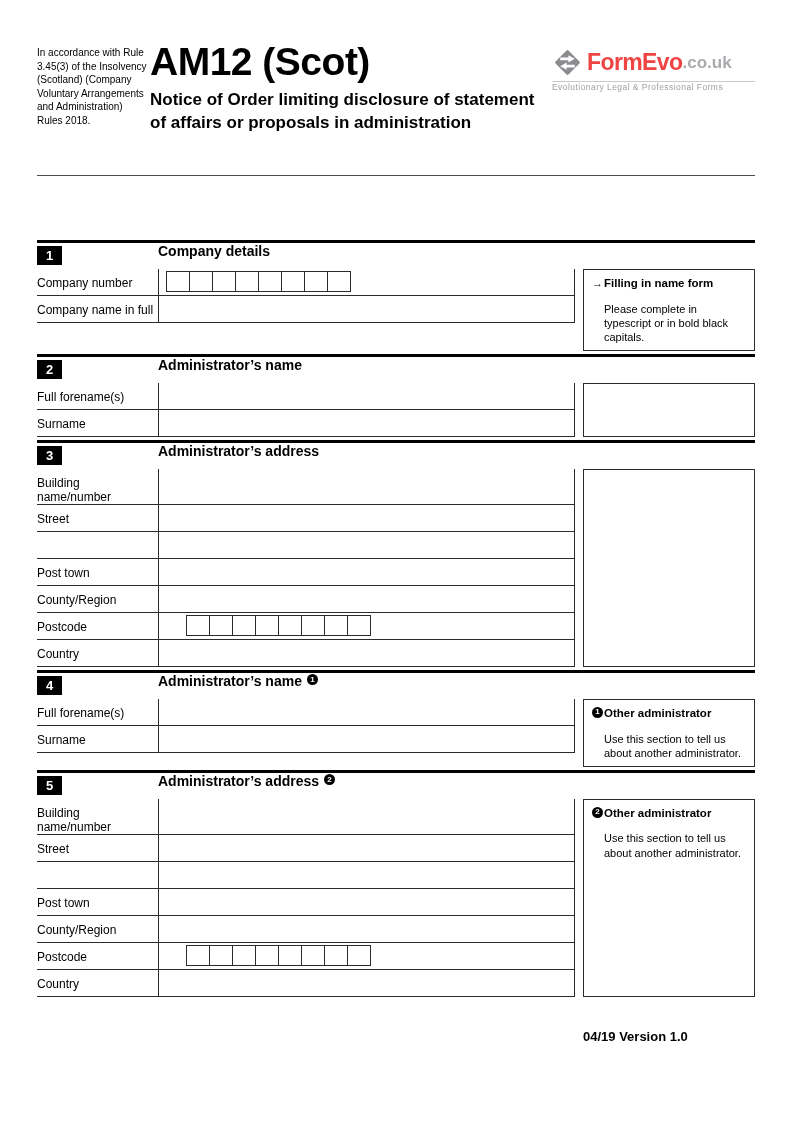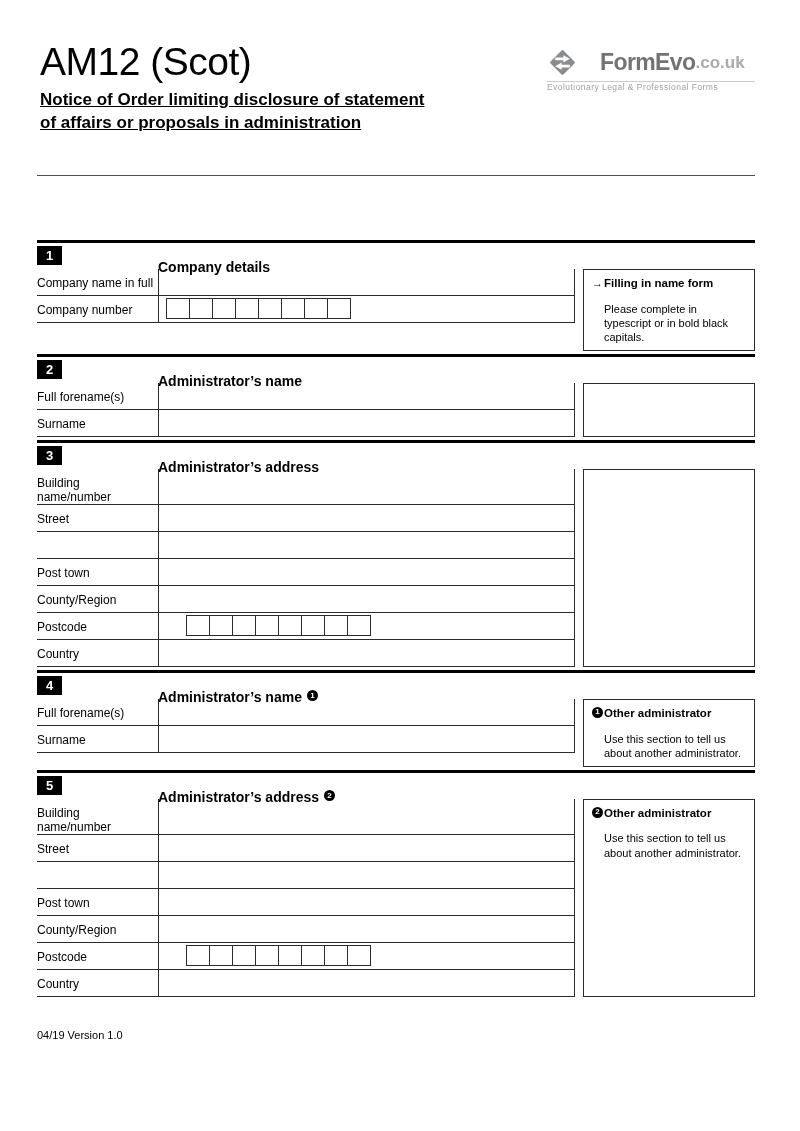--- a/index.html
+++ b/index.html
@@ -21,26 +21,26 @@
   
   .header { display: flex; align-items: flex-start; }
   .rule-text {
     width: 110px;
     font-size: 10px;
     line-height: 1.35;
     padding-top: 4px;
     flex: 0 0 auto;
   }
   .title-block { margin-left: 3px; width: 402px; flex: 0 0 auto; }
-  .form-code { font-size: 39px; font-weight: normal; line-height: 1; letter-spacing: -0.5px; }
-  .form-title { margin-top: 8px; font-size: 17px; font-weight: bold; line-height: 1.35; text-decoration: underline; }
+  .form-code { font-size: 39px; font-weight: bold; line-height: 1; letter-spacing: -0.5px; }
+  .form-title { margin-top: 8px; font-size: 17px; font-weight: bold; line-height: 1.35; }
   .logo { margin-left: auto; width: 208px; padding-top: 5px; }
   .logo-top { display: flex; align-items: center; }
   .logo-icon svg { width: 31px; height: 31px; display: block; }
-  .logo-brand { font-size: 23px; font-weight: bold; color: #737373; margin-left: 22px; letter-spacing: -0.6px; }
+  .logo-brand { font-size: 23px; font-weight: bold; color: #ef4444; margin-left: 4px; letter-spacing: -0.6px; }
   .logo-suffix { font-size: 17px; color: #a9abae; font-weight: bold; }
   .logo-tagline {
     margin-top: 3px;
     border-top: 1px solid #c9cbcd;
     padding-top: 0;
     font-size: 8.5px;
     color: #9fa1a4;
     letter-spacing: 0.45px;
     white-space: nowrap;
   }
@@ -64,21 +64,21 @@
     height: 26px;
   }
   .num-box {
     position: absolute; left: 0; top: 3px;
     width: 25px; height: 19px;
     background: #000; color: #fff;
     font-weight: bold; font-size: 13px;
     display: flex; align-items: center; justify-content: center;
   }
   .section-title {
-    position: absolute; left: 121px; top: 16px;
+    position: absolute; left: 121px; top: 0;
     font-size: 14px; font-weight: bold;
   }
   .marker {
     display: inline-flex;
     width: 11px; height: 11px;
     border-radius: 50%;
     background: #000; color: #fff;
     font-size: 8px; font-weight: bold;
     align-items: center; justify-content: center;
     flex: 0 0 auto;
@@ -119,30 +119,32 @@
     flex: 0 0 auto;
   }
   .sidebar.tall { min-height: 76px; }
   .sb-head { position: relative; padding-left: 12px; font-weight: bold; font-size: 11.5px; }
   .sb-head .sb-icon { position: absolute; left: 0; top: 0; font-weight: normal; font-size: 11px; }
   .sb-head .marker { position: absolute; left: 0; top: 1px; }
   .sb-text { padding-left: 12px; margin-top: 11px; }
 
   .footer {
     margin-top: 32px;
-    font-size: 11px;
-    font-weight: normal;
+    margin-left: 546px;
+    font-size: 13px;
+    font-weight: bold;
   }
 </style>
 </head>
 <body>
 
 <div class="page">
 
   <div class="header">
+    <div class="rule-text">In accordance with Rule 3.45(3) of the Insolvency (Scotland) (Company Voluntary Arrangements and Administration) Rules 2018.</div>
     <div class="title-block">
       <div class="form-code">AM12 (Scot)</div>
       <div class="form-title">Notice of Order limiting disclosure of statement of affairs or proposals in administration</div>
     </div>
     <div class="logo">
       <div class="logo-top">
         <span class="logo-icon">
           <svg viewBox="0 0 34 34" aria-hidden="true">
             <rect x="7" y="7" width="20" height="20" rx="1.5" transform="rotate(45 17 17)" fill="#8a8c8f"></rect>
             <polygon points="9,11.5 18,11.5 18,9 25,13 18,17 18,14.5 9,14.5" fill="#ffffff"></polygon>
@@ -160,38 +162,38 @@
 
 
   <div class="section first">
     <div class="section-header">
       <span class="num-box">1</span>
       <span class="section-title">Company details</span>
     </div>
     <div class="section-body">
       <div class="fields">
         <div class="frow">
-          <div class="flabel">Company name in full</div>
-          <div class="finput"></div>
-        </div>
-        <div class="frow">
           <div class="flabel">Company number</div>
           <div class="finput">
             <div class="boxes">
               <span class="char-box"></span>
                 <span class="char-box"></span>
                 <span class="char-box"></span>
                 <span class="char-box"></span>
                 <span class="char-box"></span>
                 <span class="char-box"></span>
                 <span class="char-box"></span>
                 <span class="char-box"></span>
             </div>
           </div>
         </div>
+        <div class="frow">
+          <div class="flabel">Company name in full</div>
+          <div class="finput"></div>
+        </div>
       </div>
       <div class="sidebar tall">
         <div class="sb-head">
           <span class="sb-icon">→</span>
           <span>Filling in name form</span>
         </div>
         <div class="sb-text">Please complete in typescript or in bold black capitals.</div>
       </div>
     </div>
   </div>

